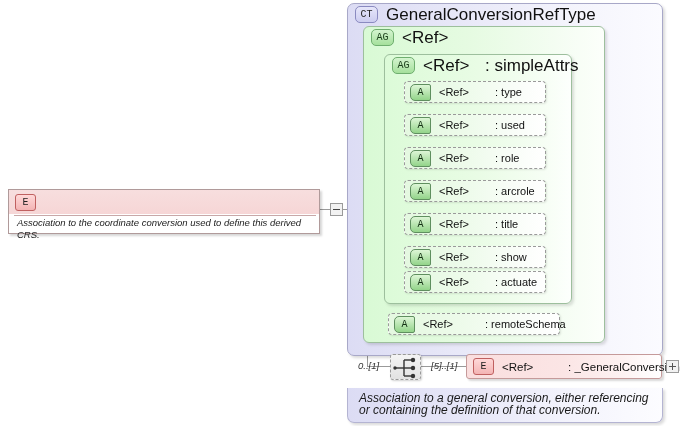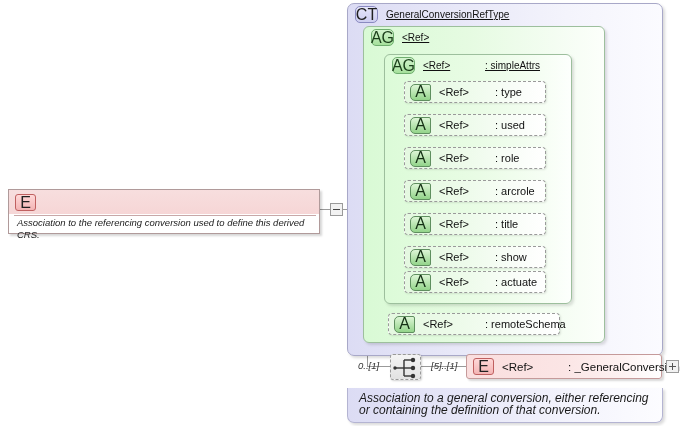--- a/index.html
+++ b/index.html
@@ -36,22 +36,22 @@
     left: 0; top: 0;
     width: 100%; height: 25px;
     display: flex; align-items: center;
     padding-left: 6px;
     box-sizing: border-box;
   }
   .badge {
     display: inline-flex;
     align-items: center; justify-content: center;
     width: 19px; height: 15px;
-    font-size: 16px;
-    font-family: Liberation Sans, sans-serif;
+    font-size: 10px;
+    font-family: Liberation Mono, monospace;
     border-radius: 3px;
     margin-right: 8px;
     flex: none;
   }
   .badge-e {
     border: 1px solid #c06060;
     background: linear-gradient(to bottom,#ffd8d8,#f3b4b4);
     color: #202020;
   }
   .badge-ct {
@@ -124,24 +124,23 @@
     border-radius: 7px;
     background: linear-gradient(to right, #dcdcf4 0%, #e8e8f8 35%, #f4f4fc 70%, #fbfbff 100%);
     box-shadow: 2px 2px 3px rgba(0,0,0,0.15);
   }
   #ct-header {
     left: 355px; top: 6px;
     height: 17px;
     display: flex; align-items: center;
   }
   .hdr-text {
-    font-size: 10px;
+    font-size: 17px;
     color: #111;
     white-space: nowrap;
-    text-decoration: underline;
   }
 
   
   #ag-assoc {
     left: 363px; top: 26px;
     width: 242px; height: 317px;
     border: 1px solid #9dbf9d;
     border-radius: 6px;
     background: linear-gradient(to right, #d9fad5 0%, #e6fbe2 45%, #f4fdf2 80%, #fcfffb 100%);
     box-shadow: 2px 2px 3px rgba(0,0,0,0.13);
@@ -365,20 +364,20 @@
 
   <div class="abs" id="bottom-annot">
     <div class="txt">Association to a general conversion, either referencing or containing the definition of that conversion.</div>
   </div>
 
   <div class="abs" id="element-box">
     <div class="titlerow">
       <span class="badge badge-e">E</span>
     </div>
     <div class="divider"></div>
-    <div class="annot">Association to the referencing conversion used to define this derived CRS.</div>
+    <div class="annot">Association to the coordinate conversion used to define this derived CRS.</div>
   </div>
 
   <div class="abs" id="collapse-box">
     <i></i>
   </div>
 
 </div>
 
 </body></html>

